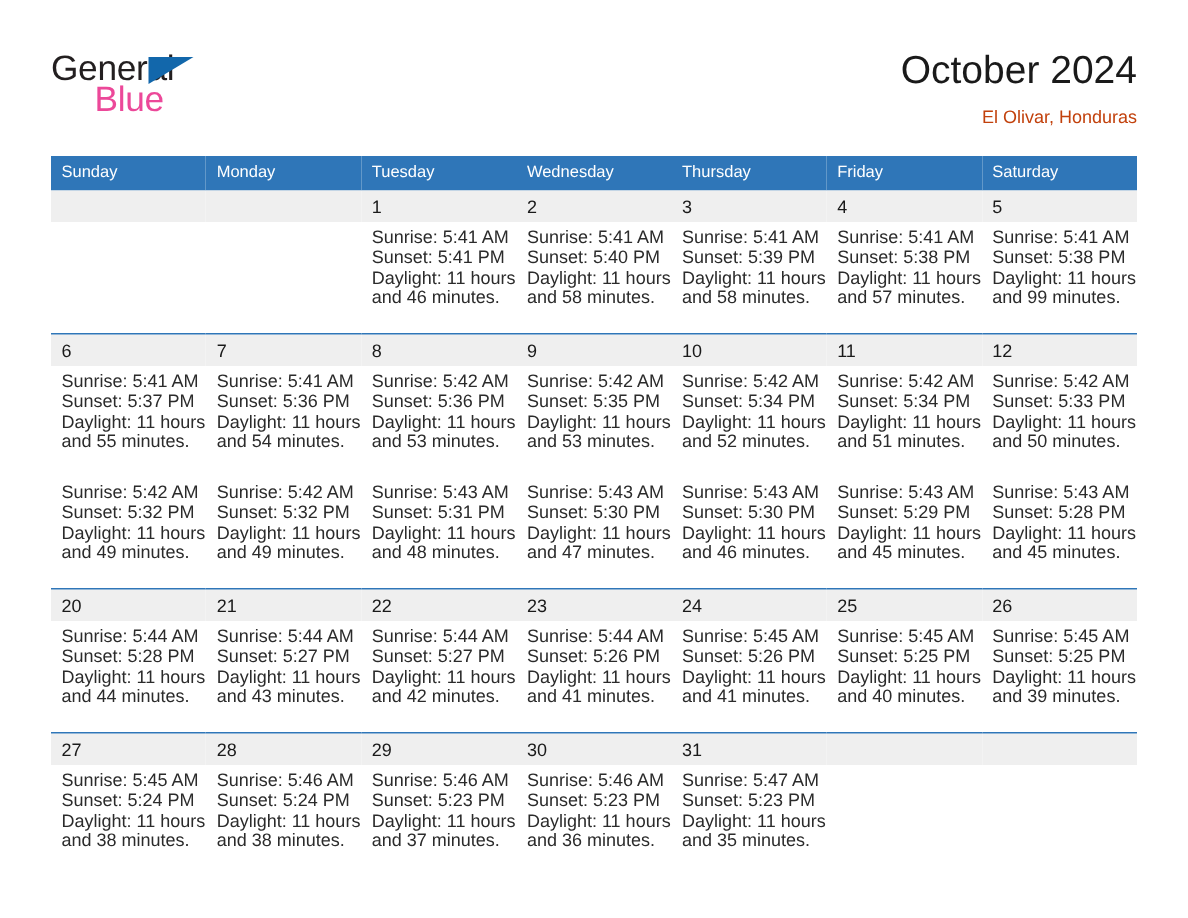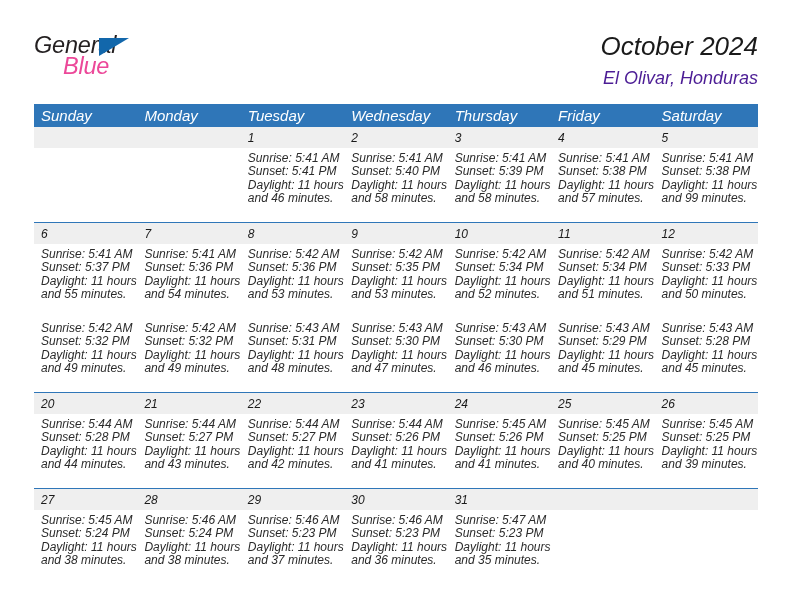--- a/index.html
+++ b/index.html
@@ -12,21 +12,20 @@
     height: 612px;
     font-family: "Liberation Sans", sans-serif;
     color: #1a1a1a;
     overflow: hidden;
   }
   .page {
     position: relative;
     width: 792px;
     height: 532px;
     box-sizing: border-box;
-    font-style: italic;
   }
 
   
   .header {
     position: absolute;
     left: 0; top: 0;
     width: 792px;
     height: 100px;
   }
   .logo {
@@ -72,22 +71,22 @@
     text-align: right;
   }
   .cal-title {
     font-size: 26px;
     color: #1a1a1a;
     line-height: 32px;
     white-space: nowrap;
     text-align: right;
   }
   .cal-subtitle {
-    font-size: 18px;
-    color: #4c1d95;
+    font-size: 12px;
+    color: #c2410c;
     line-height: 20px;
     margin-top: 6px;
     white-space: nowrap;
   }
 
   
   .cal-wrap {
     position: absolute;
     left: 34px;
     top: 104px;
@@ -96,21 +95,21 @@
   table.cal {
     border-collapse: collapse;
     table-layout: fixed;
     width: 724px;
   }
   table.cal col { width: 103.43px; }
 
   thead th {
     background: #2f76b8;
     color: #ffffff;
-    font-size: 15px;
+    font-size: 11px;
     font-weight: normal;
     text-align: left;
     padding: 5px 0 5px 7px;
     height: 11px;
     line-height: 13px;
     border: none;
   }
 
   tr.daynum-row td {
     background: #efefef;

